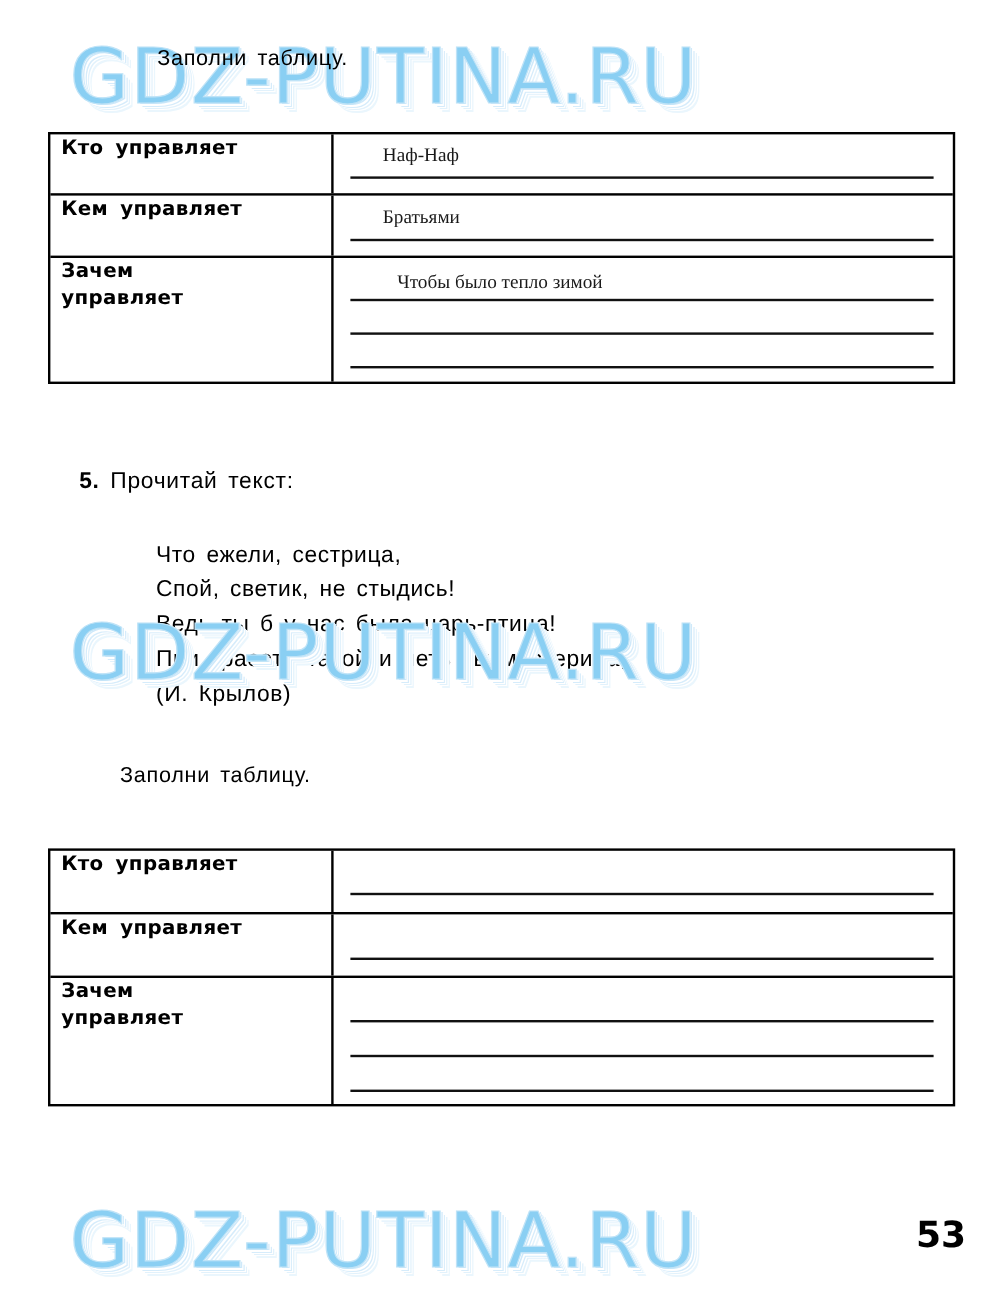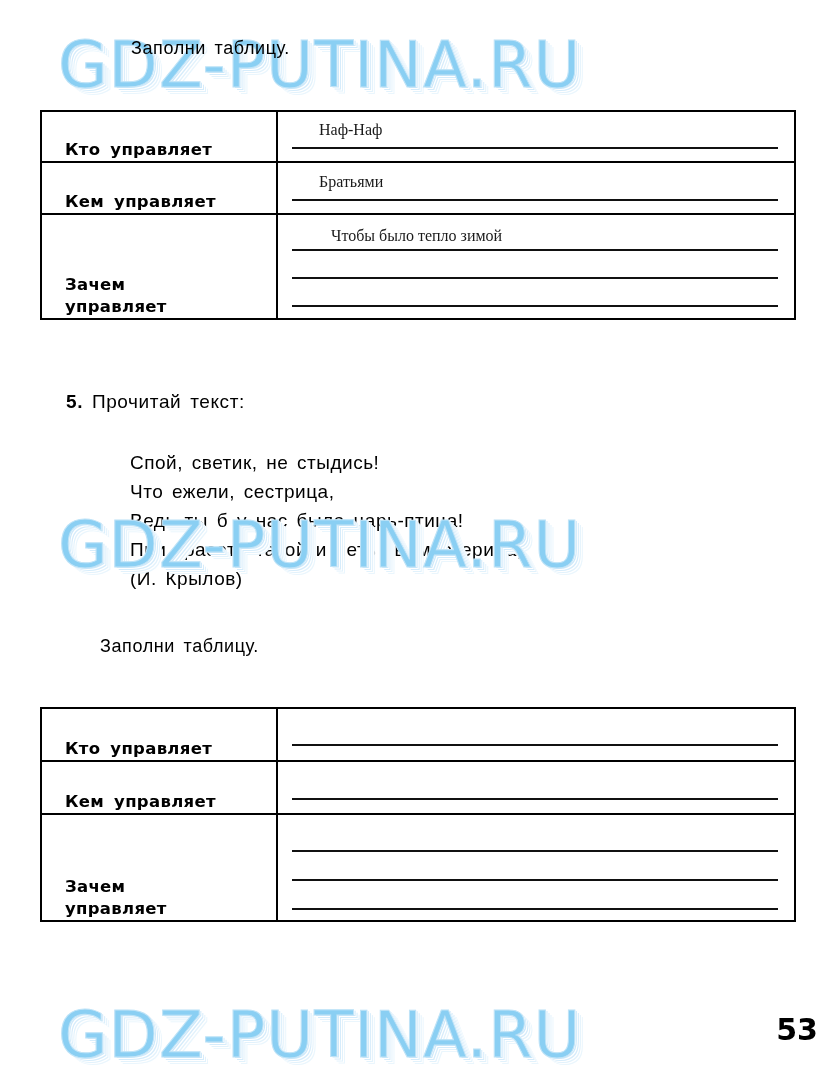--- a/index.html
+++ b/index.html
@@ -119,22 +119,22 @@
   .tbl-2 .trow-a { height: 53px; }
   .tbl-2 .trow-b { height: 53px; }
   .tbl-2 .trow-c { height: 105px; }
 
   .tcell-label {
     width: 236px;
     box-sizing: border-box;
     border-right: 2px solid #000000;
     display: flex;
     flex-direction: column;
-    justify-content: flex-end;
-    padding-left: 23px;
+    justify-content: flex-start;
+    padding-left: 9px;
     font-family: "DejaVu Sans", sans-serif;
     font-weight: bold;
     font-size: 16.5px;
     letter-spacing: 0.3px;
     line-height: 22px;
   }
   .tcell-label .lw { word-spacing: 4px; }
 
   .tcell-answer {
     flex: 1;
@@ -174,21 +174,21 @@
   .trow-c .rule-2 { top: 62px; }
   .trow-c .rule-3 { top: 90px; }
 
   .tbl-2 .trow-c .rule-1 { top: 35px; }
   .tbl-2 .trow-c .rule-2 { top: 64px; }
   .tbl-2 .trow-c .rule-3 { top: 93px; }
 
   
   .page-number {
     position: absolute;
-    right: 18px;
+    right: 31px;
     top: 1012px;
     font-family: "DejaVu Sans", sans-serif;
     font-weight: bold;
     font-size: 30px;
     color: #000000;
   }
 </style>
 </head>
 <body>
 
@@ -234,22 +234,22 @@
     </div>
 
   </div>
 
   <div class="doc-text task-line">
     <span class="task-num">5.</span>
     <span>Прочитай текст:</span>
   </div>
 
   <div class="poem">
+    <div>Что ежели, сестрица,</div>
     <div>Спой, светик, не стыдись!</div>
-    <div>Что ежели, сестрица,</div>
     <div>Ведь ты б у нас была царь-птица!</div>
     <div>При красоте такой и петь ты мастерица,</div>
     <div class="author">(И. Крылов)</div>
   </div>
 
   <div class="watermark wm-mid">GDZ-PUTINA.RU</div>
 
   <div class="doc-text instr-bottom">Заполни таблицу.</div>
 
   <div class="tbl tbl-2">

